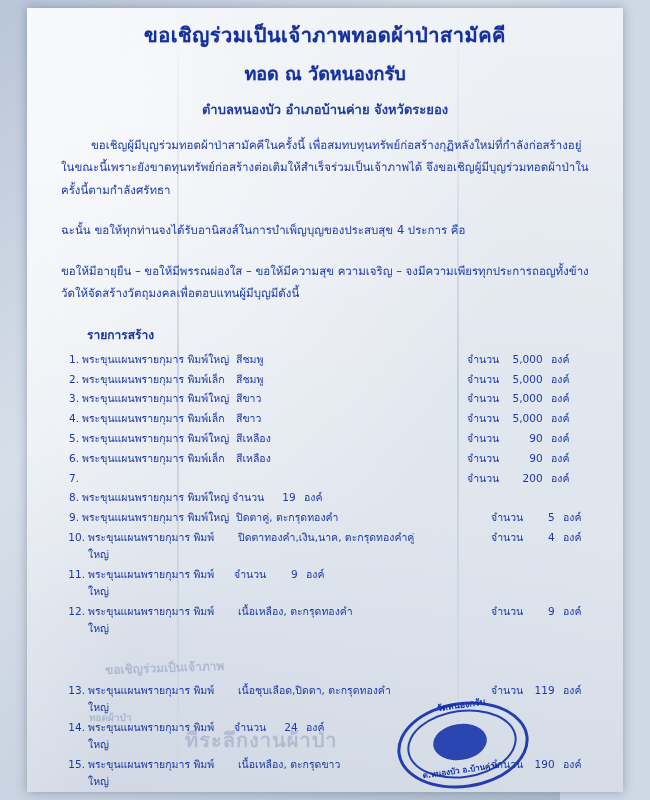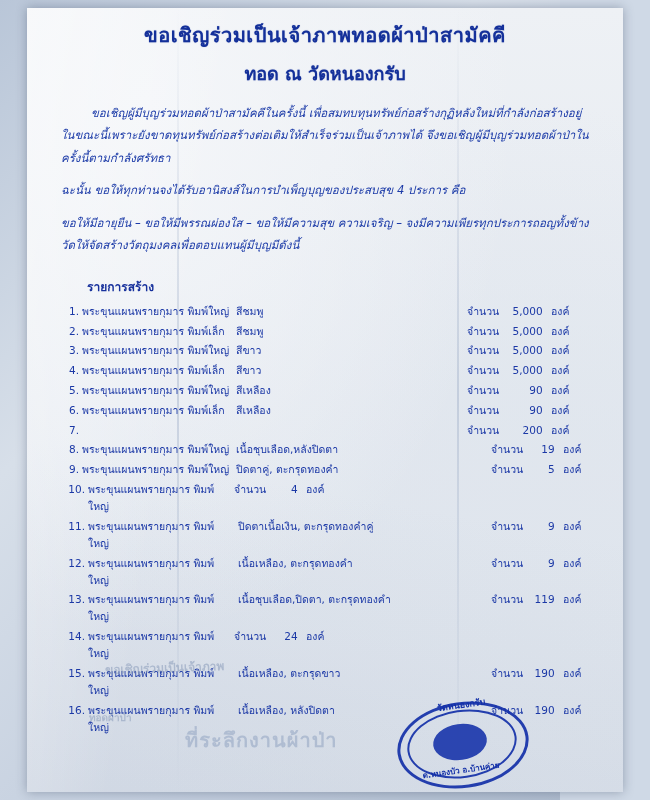--- a/index.html
+++ b/index.html
@@ -72,25 +72,24 @@
     margin-top: 11px;
     color: #1b3aa5;
   }
   .para {
     margin-top: 14px;
     font-size: 11.5px;
     line-height: 1.95;
     text-align: left;
     color: #1c3ba8;
     text-indent: 30px;
-    font-style: italic;
   }
   .para.noind {
     text-indent: 0;
-    margin-top: 10px;
+    margin-top: 18px;
   }
   .list-header {
     margin-top: 20px;
     font-size: 12px;
     font-weight: bold;
     color: #16309c;
     padding-left: 26px;
   }
   .items {
     margin-top: 6px;
@@ -230,20 +229,21 @@
 
 <div class="page-frame">
   <div class="paper">
 
     <div class="fold fold-a"></div>
     <div class="fold fold-b"></div>
 
     <div class="content">
       <div class="title-1">ขอเชิญร่วมเป็นเจ้าภาพทอดผ้าป่าสามัคคี</div>
       <div class="title-2">ทอด ณ วัดหนองกรับ</div>
+      <div class="title-3">ตำบลหนองบัว  อำเภอบ้านค่าย  จังหวัดระยอง</div>
 
       <div class="para">ขอเชิญผู้มีบุญร่วมทอดผ้าป่าสามัคคีในครั้งนี้ เพื่อสมทบทุนทรัพย์ก่อสร้างกุฏิหลังใหม่ที่กำลังก่อสร้างอยู่ในขณะนี้เพราะยังขาดทุนทรัพย์ก่อสร้างต่อเติมให้สำเร็จร่วมเป็นเจ้าภาพได้ จึงขอเชิญผู้มีบุญร่วมทอดผ้าป่าในครั้งนี้ตามกำลังศรัทธา</div>
       <div class="para noind">ฉะนั้น ขอให้ทุกท่านจงได้รับอานิสงส์ในการบำเพ็ญบุญของประสบสุข 4 ประการ คือ</div>
       <div class="para noind">ขอให้มีอายุยืน – ขอให้มีพรรณผ่องใส – ขอให้มีความสุข ความเจริญ – จงมีความเพียรทุกประการถอญทั้งข้างวัดให้จัดสร้างวัตถุมงคลเพื่อตอบแทนผู้มีบุญมีดังนี้</div>
 
       <div class="list-header">รายการสร้าง</div>
 
       <div class="items">
 
         <div class="row">
@@ -320,21 +320,20 @@
             <span class="num">200</span>
             <span class="unit">องค์</span>
           </span>
         </div>
 
         <div class="rows-wide">
 
           <div class="row">
             <span class="c-idx">8.</span>
             <span class="c-name">พระขุนแผนพรายกุมาร พิมพ์ใหญ่</span>
-            <span class="c-detail">เนื้อชุบเลือด,หลังปิดตา</span>
             <span class="c-qty" style="width:98px;">
               <span>จำนวน</span>
               <span class="num" style="min-width:28px;">19</span>
               <span class="unit">องค์</span>
             </span>
           </div>
 
           <div class="row">
             <span class="c-idx">9.</span>
             <span class="c-name">พระขุนแผนพรายกุมาร พิมพ์ใหญ่</span>
@@ -342,31 +341,31 @@
             <span class="c-qty" style="width:98px;">
               <span>จำนวน</span>
               <span class="num" style="min-width:28px;">5</span>
               <span class="unit">องค์</span>
             </span>
           </div>
 
           <div class="row">
             <span class="c-idx" style="width:24px;">10.</span>
             <span class="c-name" style="width:146px;">พระขุนแผนพรายกุมาร พิมพ์ใหญ่</span>
+            <span class="c-detail">ปิดตาทองคำ,เงิน,นาค, ตะกรุดทองคำคู่</span>
             <span class="c-qty" style="width:98px;">
               <span>จำนวน</span>
               <span class="num" style="min-width:28px;">4</span>
               <span class="unit">องค์</span>
             </span>
           </div>
 
           <div class="row">
             <span class="c-idx" style="width:24px;">11.</span>
             <span class="c-name" style="width:146px;">พระขุนแผนพรายกุมาร พิมพ์ใหญ่</span>
-            <span class="c-detail">ปิดตาเนื้อเงิน, ตะกรุดทองคำคู่</span>
             <span class="c-qty" style="width:98px;">
               <span>จำนวน</span>
               <span class="num" style="min-width:28px;">9</span>
               <span class="unit">องค์</span>
             </span>
           </div>
 
           <div class="row">
             <span class="c-idx" style="width:24px;">12.</span>
             <span class="c-name" style="width:146px;">พระขุนแผนพรายกุมาร พิมพ์ใหญ่</span>
@@ -375,21 +374,21 @@
               <span>จำนวน</span>
               <span class="num" style="min-width:28px;">9</span>
               <span class="unit">องค์</span>
             </span>
           </div>
 
           <div class="row">
             <span class="c-idx" style="width:24px;">13.</span>
             <span class="c-name" style="width:146px;">พระขุนแผนพรายกุมาร พิมพ์ใหญ่</span>
             <span class="c-detail">เนื้อชุบเลือด,ปิดตา, ตะกรุดทองคำ</span>
-            <span class="c-qty" style="width:98px;">
+            <span class="c-qty" style="width:98px;margin-top:43px;">
               <span>จำนวน</span>
               <span class="num" style="min-width:28px;">119</span>
               <span class="unit">องค์</span>
             </span>
           </div>
 
           <div class="row">
             <span class="c-idx" style="width:24px;">14.</span>
             <span class="c-name" style="width:146px;">พระขุนแผนพรายกุมาร พิมพ์ใหญ่</span>
             <span class="c-qty" style="width:98px;">

